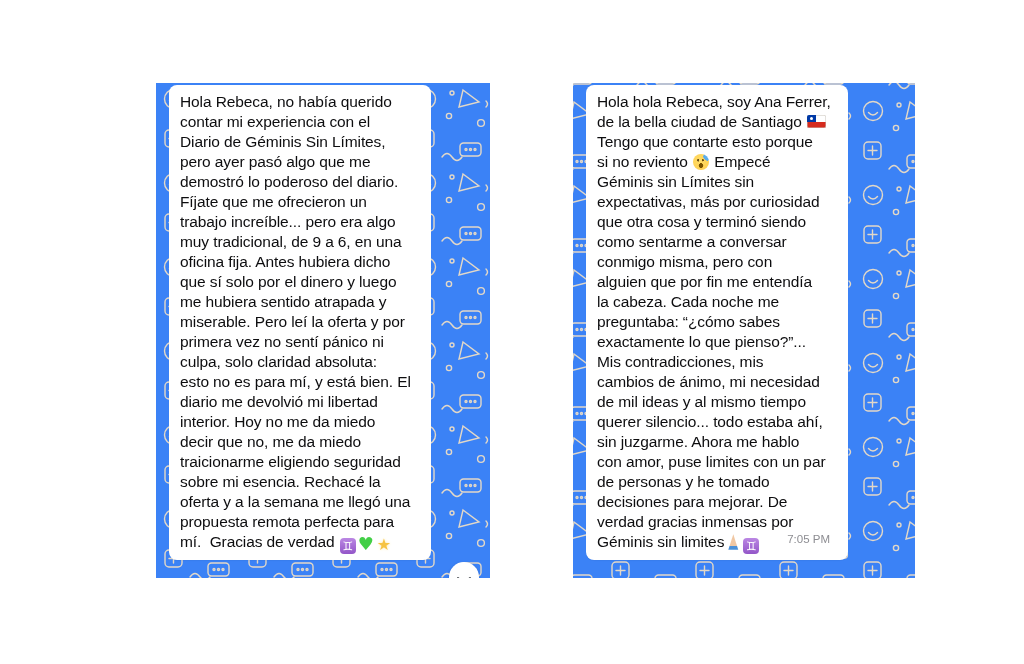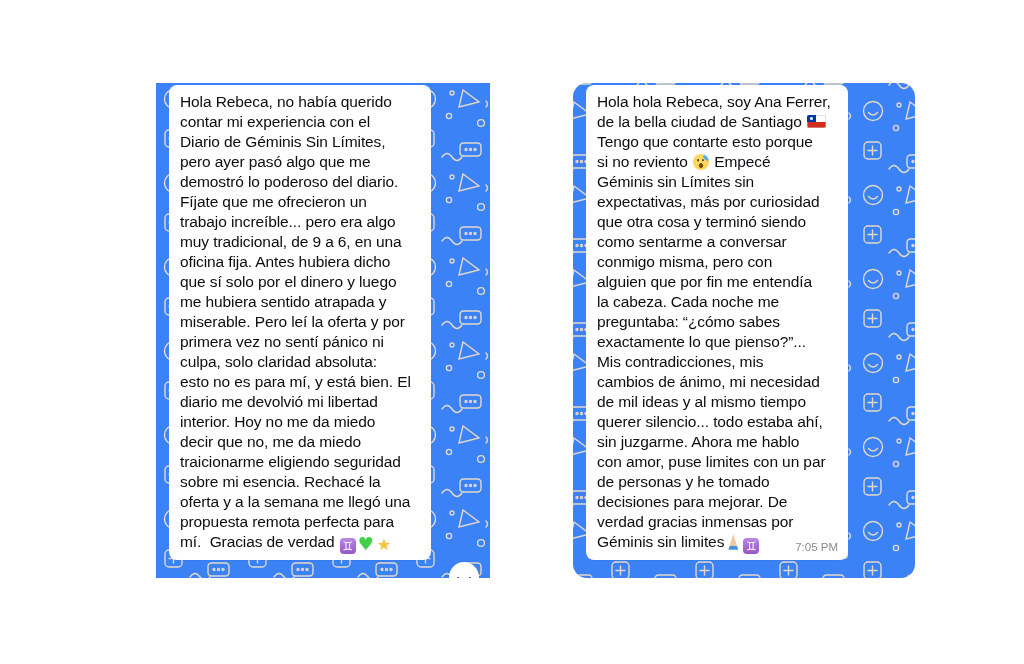--- a/index.html
+++ b/index.html
@@ -8,39 +8,39 @@
   .stage {
     position:relative; width:1024px; height:664px; overflow:hidden;
     background:#ffffff;
     font-family:"Liberation Sans","DejaVu Sans",sans-serif;
   }
   .panel {
     position:absolute; top:83px; height:495px; overflow:hidden;
     background:#3b82f6;
   }
   .panel-left  { left:156px; width:334px; }
-  .panel-right { left:573px; width:342px;border-radius:14px; }
+  .panel-right { left:573px; width:342px; }
   .pattern { position:absolute; left:0; top:0; width:100%; height:100%; }
   .bubble {
     position:relative; z-index:1;
     margin:2px 0 0 13px; width:262px;
     background:#ffffff; border-radius:8px;
     padding:7px 11px 6px 11px;
     box-shadow:0 1px 1px rgba(0,0,0,0.04);
   }
   .msg-text {
     color:#0d0d0f; font-size:15.5px; line-height:20px;
     letter-spacing:-0.1px; white-space:pre-wrap;
   }
   .msg-time {
     color:#8d8d92; font-size:11.5px; line-height:14px;
     text-align:right; margin-top:2px;
   }
   .bubble-right .msg-time {
-    position:absolute; right:10px; bottom:6px; margin:0;
+    position:absolute; right:10px; bottom:6px; margin:8px;
   }
   .scroll-btn {
     position:absolute; z-index:2; right:11px; bottom:-14px;
     width:30px; height:30px; border-radius:50%;
     background:#ffffff; border:none; cursor:pointer;
     box-shadow:0 1px 3px rgba(0,0,0,0.18);
   }
   .scroll-btn svg { display:block; margin:7px auto 0 auto; }
 
   

